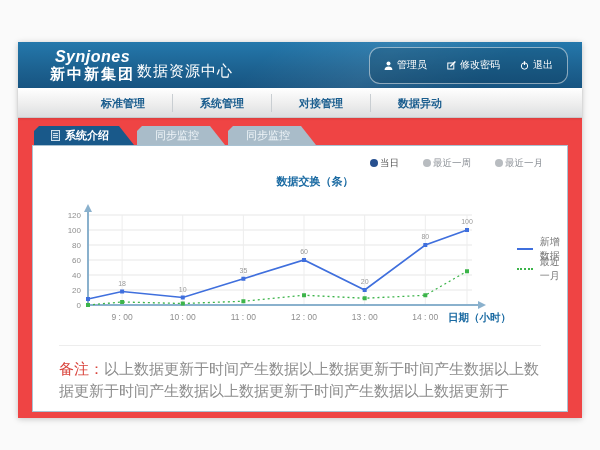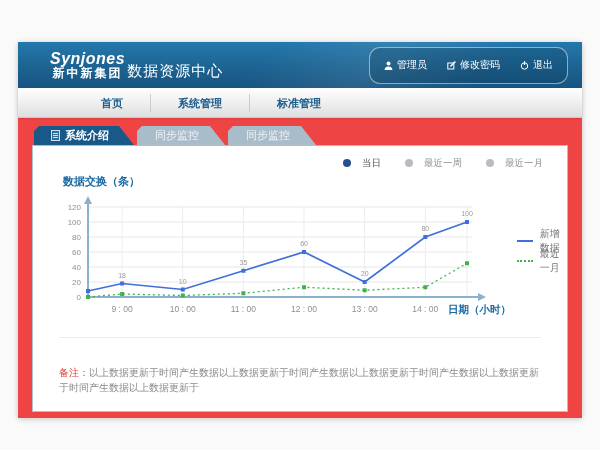--- a/index.html
+++ b/index.html
@@ -12,21 +12,21 @@
 
   
   .titlebar { height:46px; flex:0 0 46px; position:relative; overflow:hidden;
               background:linear-gradient(180deg,#2478ac 0%,#1d6392 55%,#175481 100%);
               display:flex; align-items:center; padding:0 14px 0 16px; }
   .titlebar::after { content:""; position:absolute; right:40px; top:-25px; width:300px; height:100px;
               background:linear-gradient(115deg, rgba(255,255,255,0) 10%, rgba(255,255,255,0.08) 45%, rgba(255,255,255,0) 80%);
               transform:skewX(-30deg); pointer-events:none; }
   .logo { display:flex; flex-direction:column; align-items:center; color:#fff; line-height:1.1; margin-left:16px; }
   .logo-en { font-size:16px; font-weight:bold; font-style:italic; letter-spacing:0.5px; }
-  .logo-cn { font-size:12px; font-weight:bold; letter-spacing:2px; }
+  .logo-cn { font-size:15px; font-weight:bold; letter-spacing:2px; }
   .app-title { color:#fff; font-size:15px; margin-left:2px; margin-top:12px; letter-spacing:1px; }
   .user-pill { margin-left:auto; display:flex; align-items:center; height:37px;
                border:1px solid rgba(255,255,255,0.5); background:rgba(8,45,70,0.22);
                border-radius:11px; padding:10px 4px; position:relative; z-index:2; }
   .user-item { display:flex; align-items:center; gap:4px; color:#fff; font-size:10px; padding:0 10px; cursor:pointer; white-space:nowrap; }
   .user-item svg { display:block; }
 
   
   .navbar { height:30px; flex:0 0 30px; display:flex; align-items:center; padding-left:56px;
             background:linear-gradient(180deg,#ffffff 0%,#ececec 60%,#dcdee0 100%);
@@ -42,36 +42,36 @@
          clip-path:polygon(5px 0, calc(100% - 15px) 0, 100% 100%, 0 100%, 0 5px); }
   .tab.active { background:#19598a; color:#fff; font-weight:bold; min-width:100px; }
   .tab.inactive { background:#a9bcc9; color:#eef4f8; min-width:88px; }
   .doc-icon { width:9px; height:11px; border:1px solid #cfe0ec; background:rgba(255,255,255,0.12); position:relative; flex:0 0 9px; }
   .doc-icon::before { content:""; position:absolute; left:1px; top:2px; width:5px; height:1px; background:#cfe0ec;
                       box-shadow:0 2px 0 #cfe0ec, 0 4px 0 #cfe0ec; }
 
   .panel { flex:1; background:#fff; border:1px solid #a9c2d2; margin-bottom:6px; overflow:hidden; }
 
   .filter-row { display:flex; justify-content:flex-end; align-items:center; gap:24px; padding:10px 24px 0 0; height:24px; }
-  .radio-opt { display:flex; align-items:center; gap:11px; font-size:9.5px; color:#8b9096; cursor:pointer; }
+  .radio-opt { display:flex; align-items:center; gap:2px; font-size:9.5px; color:#8b9096; cursor:pointer; }
   .radio-dot { width:8px; height:8px; border-radius:50%; background:#b8bcc0; flex:0 0 8px; }
   .radio-opt.selected .radio-dot { background:#27508f; }
   .radio-opt.selected { color:#555; }
 
-  .ylabel { font-size:11px; font-weight:bold; color:#1a6aa2; margin:4px 0 4px 30px; height:15px; }
+  .ylabel { font-size:11px; font-weight:bold; color:#1a6aa2; margin:4px 0 12px 30px; height:15px;text-align:center; }
 
   .chart-wrap { display:flex; margin-top:4px; }
   svg.chart { margin-left:16px; flex:0 0 auto; }
   .legend { margin:38px 0 0 2px; }
   .legend-row { display:flex; align-items:center; gap:7px; height:20px; }
   .legend-swatch { width:23px; height:0; display:inline-block; }
   .legend-label { font-size:10px; color:#777; }
 
-  .note { margin:6px 26px 0; border-top:1px solid #ededed; padding-top:28px;
-          font-size:10px; color:#8c8c8c; line-height:1.45; }
+  .note { margin:6px 26px 0; border-top:1px solid #ededed; padding-top:12px;
+          font-size:15px; color:#8c8c8c; line-height:1.45; }
   .note .prefix { color:#d9433b; }
 </style>
 </head>
 <body>
 
 <div class="window">
 
   <div class="titlebar">
     <div class="logo">
       <span class="logo-en">Synjones</span>
@@ -103,23 +103,24 @@
               <circle cx="4.5" cy="5" r="3.2" fill="none" stroke="#fff" stroke-width="1"></circle>
               <line x1="4.5" y1="0.2" x2="4.5" y2="4" stroke="#fff" stroke-width="1.2"></line>
             </svg>
           </span>
         <span>退出</span>
       </div>
     </div>
   </div>
 
   <div class="navbar">
-    <div class="nav-item">首页</div>
+    <div class="nav-item">标准管理</div>
     <div class="nav-item">系统管理</div>
-    <div class="nav-item">标准管理</div>
+    <div class="nav-item">对接管理</div>
+    <div class="nav-item">数据异动</div>
   </div>
 
   <div class="content">
     <div class="tabs">
       <div class="tab active">
         <span class="doc-icon"></span>
         <span>系统介绍</span>
       </div>
       <div class="tab inactive">
         <span>同步监控</span>

